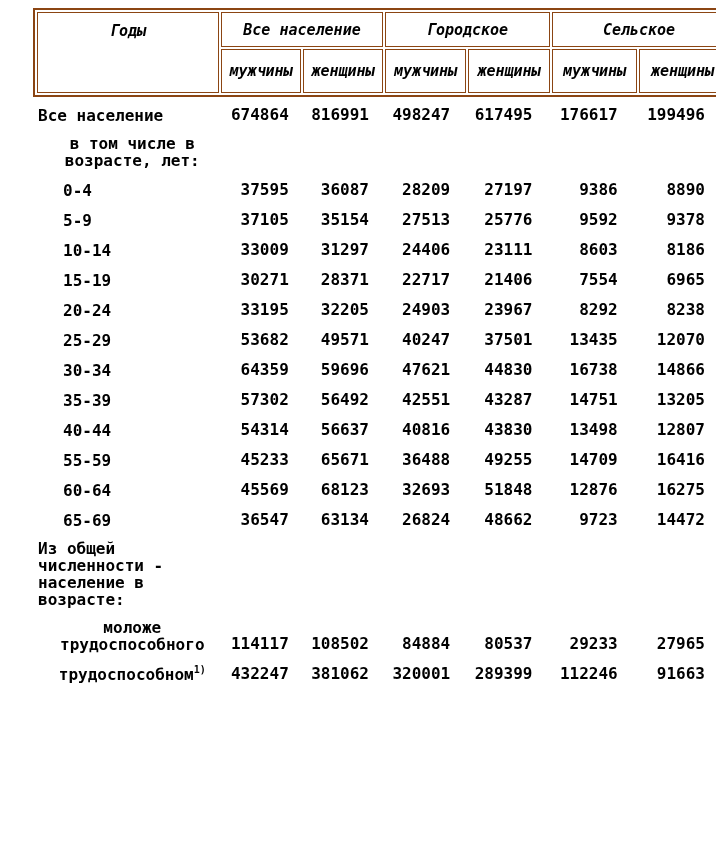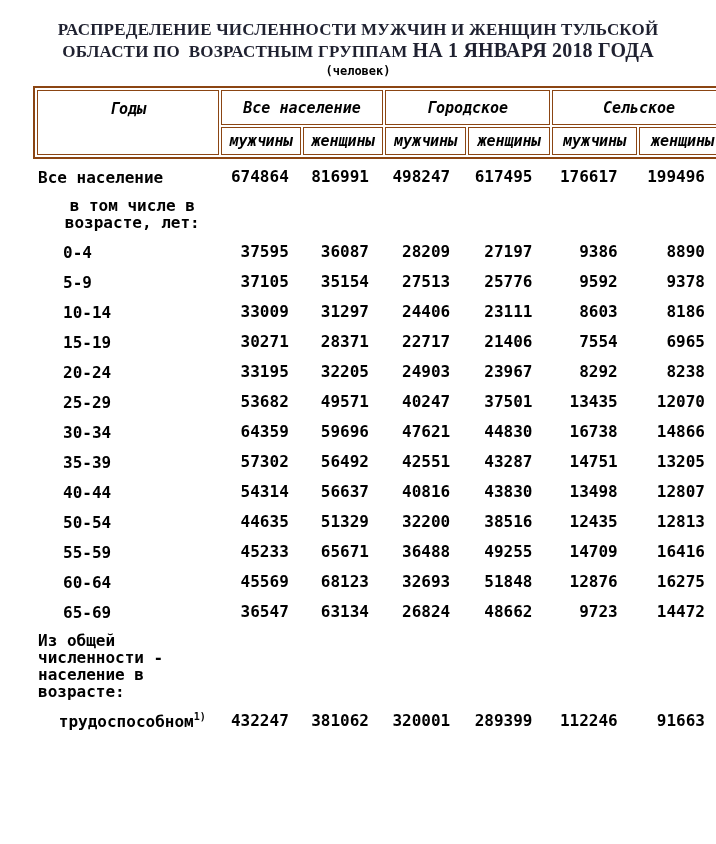--- a/index.html
+++ b/index.html
@@ -32,48 +32,41 @@
     border:2px solid var(--border);
   }
   .head-table td{
     border:1px solid var(--border);
     font-weight:bold;font-style:italic;font-size:15px;
     text-align:center;overflow:hidden;white-space:nowrap;
     padding:0;
   }
   .cell-years{vertical-align:top;padding-top:9px !important;}
   .group-cell{height:35px;vertical-align:middle;}
-  .sub-cell{height:28px;vertical-align:middle;font-size:15.5px;}
+  .sub-cell{height:44px;vertical-align:middle;font-size:15.5px;}
   .data-table{
     width:679px;border-collapse:collapse;margin-top:3px;
     font-weight:bold;font-size:16px;
   }
   .data-table td{
     padding-top:5px;padding-bottom:6px;vertical-align:bottom;
     overflow:visible;
   }
   td.label{text-align:left;white-space:pre-line;line-height:17px;}
   td.label.indent-0{padding-left:5px;}
   td.label.indent-1{padding-left:17px;text-align:center;}
   td.label.indent-2{padding-left:30px;}
   td.num{text-align:right;padding-right:7px;white-space:nowrap;}
   td.label sup{font-size:10px;line-height:0;position:relative;top:-1px;}
 </style>
 </head>
 <body>
 
 <div class="page">
 
-  <div class="title-block">
-    <div class="title">
-      <div>РАСПРЕДЕЛЕНИЕ ЧИСЛЕННОСТИ МУЖЧИН И ЖЕНЩИН ТУЛЬСКОЙ</div>
-      <div><span>ОБЛАСТИ ПО&nbsp; ВОЗРАСТНЫМ ГРУППАМ</span><span class="title-big">НА 1 ЯНВАРЯ 2018 ГОДА</span></div>
-    </div>
-    <div class="unit">(человек)</div>
-  </div>
 
   <div class="content">
 
     <table class="head-table">
       <colgroup>
         <col style="width:182px">
           <col style="width:80px">
           <col style="width:80px">
         <col style="width:81px">
           <col style="width:82px">
@@ -203,29 +196,20 @@
           <tr>
     <td class="label indent-2"><span>40-44</span></td>
     <td class="num">54314</td>
     <td class="num">56637</td>
     <td class="num">40816</td>
     <td class="num">43830</td>
     <td class="num">13498</td>
     <td class="num">12807</td>
   </tr>
           <tr>
-    <td class="label indent-2"><span>50-54</span></td>
-    <td class="num">44635</td>
-    <td class="num">51329</td>
-    <td class="num">32200</td>
-    <td class="num">38516</td>
-    <td class="num">12435</td>
-    <td class="num">12813</td>
-  </tr>
-          <tr>
     <td class="label indent-2"><span>55-59</span></td>
     <td class="num">45233</td>
     <td class="num">65671</td>
     <td class="num">36488</td>
     <td class="num">49255</td>
     <td class="num">14709</td>
     <td class="num">16416</td>
   </tr>
           <tr>
     <td class="label indent-2"><span>60-64</span></td>
@@ -251,20 +235,30 @@
 население в
 возрасте:</span></td>
     <td class="num"></td>
     <td class="num"></td>
     <td class="num"></td>
     <td class="num"></td>
     <td class="num"></td>
     <td class="num"></td>
   </tr>
           <tr>
+    <td class="label indent-1"><span>моложе
+трудоспособного</span></td>
+    <td class="num">114117</td>
+    <td class="num">108502</td>
+    <td class="num">84884</td>
+    <td class="num">80537</td>
+    <td class="num">29233</td>
+    <td class="num">27965</td>
+  </tr>
+          <tr>
     <td class="label indent-1"><span>трудоспособном</span><sup>1)</sup></td>
     <td class="num">432247</td>
     <td class="num">381062</td>
     <td class="num">320001</td>
     <td class="num">289399</td>
     <td class="num">112246</td>
     <td class="num">91663</td>
   </tr>
         </tbody>
     </table>

